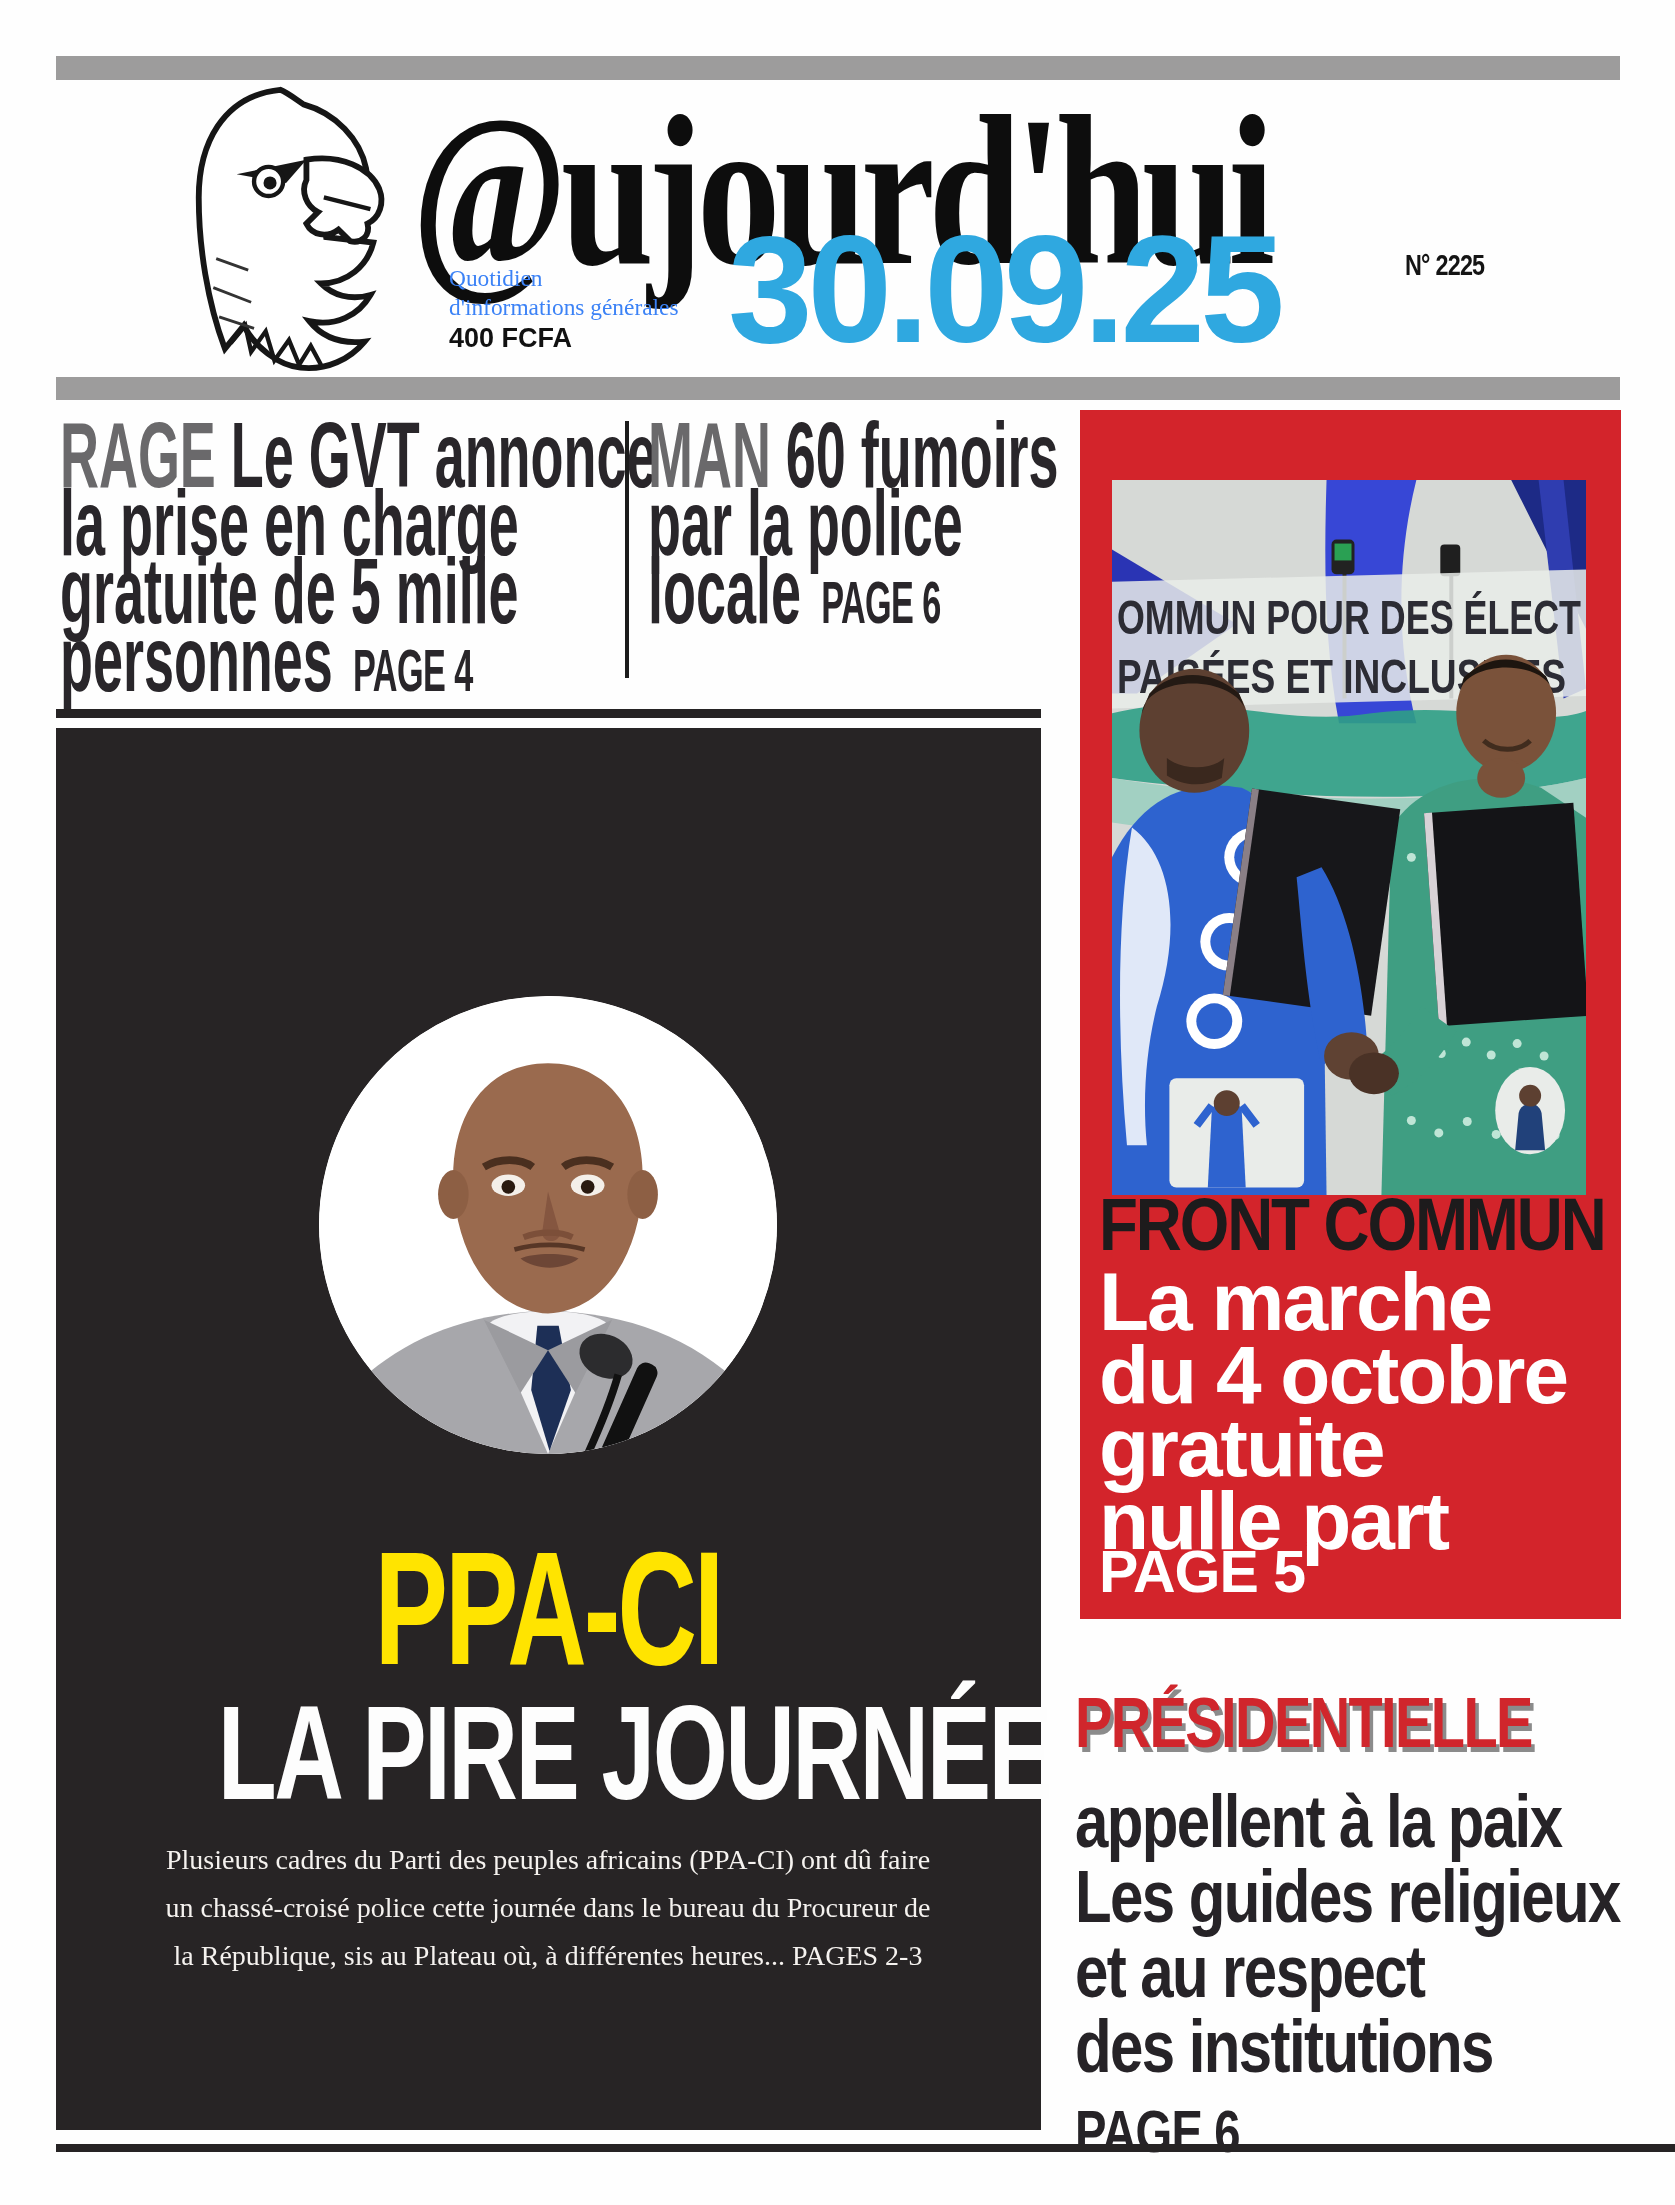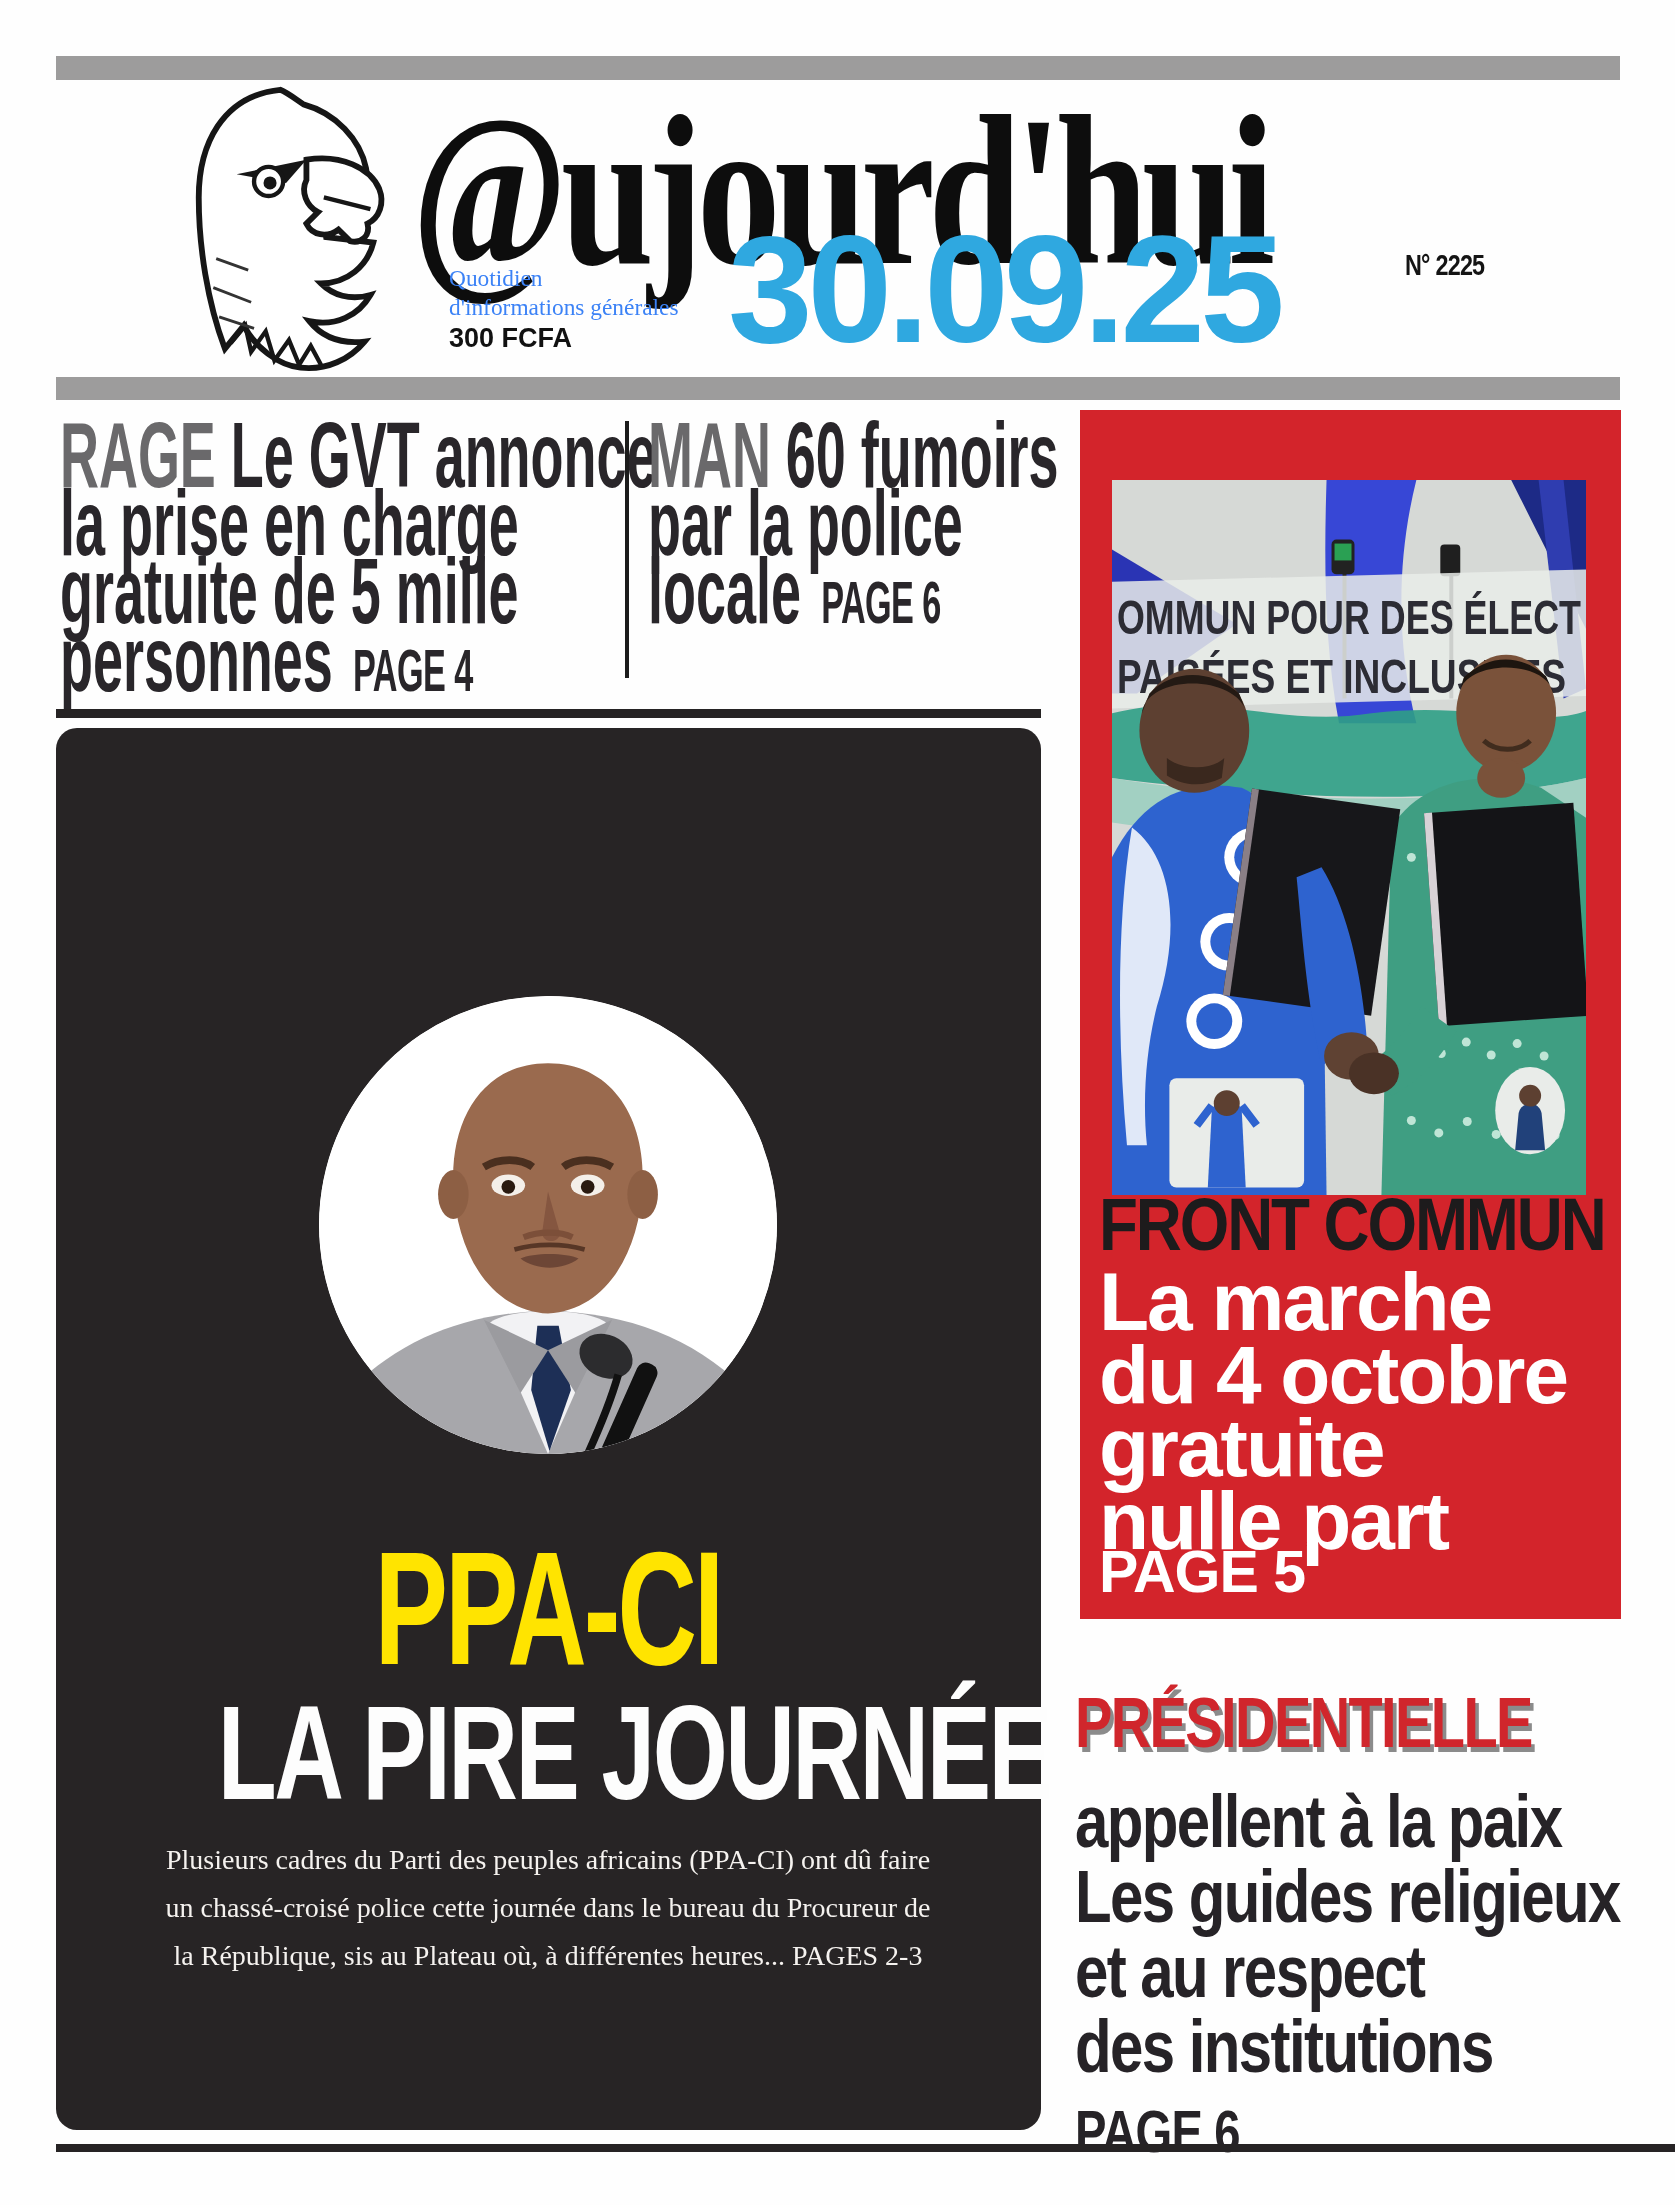--- a/index.html
+++ b/index.html
@@ -32,21 +32,21 @@
   #red-box{left:1080px;top:410px;width:541px;height:1209px;background:#d3242b;}
   #red-photo{left:32px;top:70px;width:474px;height:715px;background:#14b8a6;overflow:hidden;}
   #front-commun{left:19px;top:777px;font-size:75px;font-weight:bold;color:#1d1b1c;
     letter-spacing:-2.5px;line-height:1;}
   #red-headline{left:19px;top:855px;font-size:82px;font-weight:bold;color:#ffffff;
     letter-spacing:-2px;line-height:73px;}
   #red-pageref{left:19px;top:1128px;font-size:59px;font-weight:bold;color:#ffffff;letter-spacing:-1px;}
 
   
   #black-bar-top{left:56px;top:709px;width:985px;height:8.5px;background:#262324;}
-  #black-box{left:56px;top:728px;width:985px;height:1402px;background:#272425;border-radius:21px;}
+  #black-box{left:56px;top:728px;width:985px;height:1402px;background:#272425;}
   #portrait-circle{left:263px;top:268px;width:458px;height:458px;border-radius:50%;background:#ffffff;overflow:hidden;}
   #main-kicker{left:0;top:799px;width:100%;text-align:center;font-size:162px;font-weight:bold;
     color:#ffe400;letter-spacing:-4.5px;line-height:1;}
   #main-headline{left:0;top:958px;width:100%;text-align:center;font-size:134px;font-weight:bold;
     color:#fdfdfd;letter-spacing:-3.5px;line-height:1;}
   #main-deck{left:49px;top:1108px;width:886px;text-align:center;color:#f5f2ef;
     font-family:"Liberation Serif",serif;font-size:28px;line-height:48px;}
 
   
   #presid{left:1075px;top:1688px;width:548px;}
@@ -81,21 +81,21 @@
 
   <div class="abs" id="masthead-title">
     <span class="cond sx78">@ujourd'hui</span>
   </div>
   <div class="abs" id="issue-number">
     <span class="cond sx78">N° 2225</span>
   </div>
   <div class="abs" id="masthead-date">30.09.25</div>
   <div class="abs tagline" style="top:267px;">Quotidien</div>
   <div class="abs tagline" style="top:296px;">d'informations générales</div>
-  <div class="abs" id="tagline-price">300 FCFA</div>
+  <div class="abs" id="tagline-price">400 FCFA</div>
 
   <div class="abs graybar" style="left:56px;top:377px;width:1564px;height:23px;"></div>
 
   <div class="abs hlcol" style="left:60px;top:421px;width:563px;">
     <div><span class="cond sx58"><span class="kick">RAGE</span>&nbsp;<span>Le GVT annonce</span></span></div>
     <div><span class="cond sx58">la prise en charge</span></div>
     <div><span class="cond sx58">gratuite de 5 mille</span></div>
     <div><span class="cond sx58"><span>personnes</span><span class="pageref">PAGE 4</span></span></div>
   </div>
 

